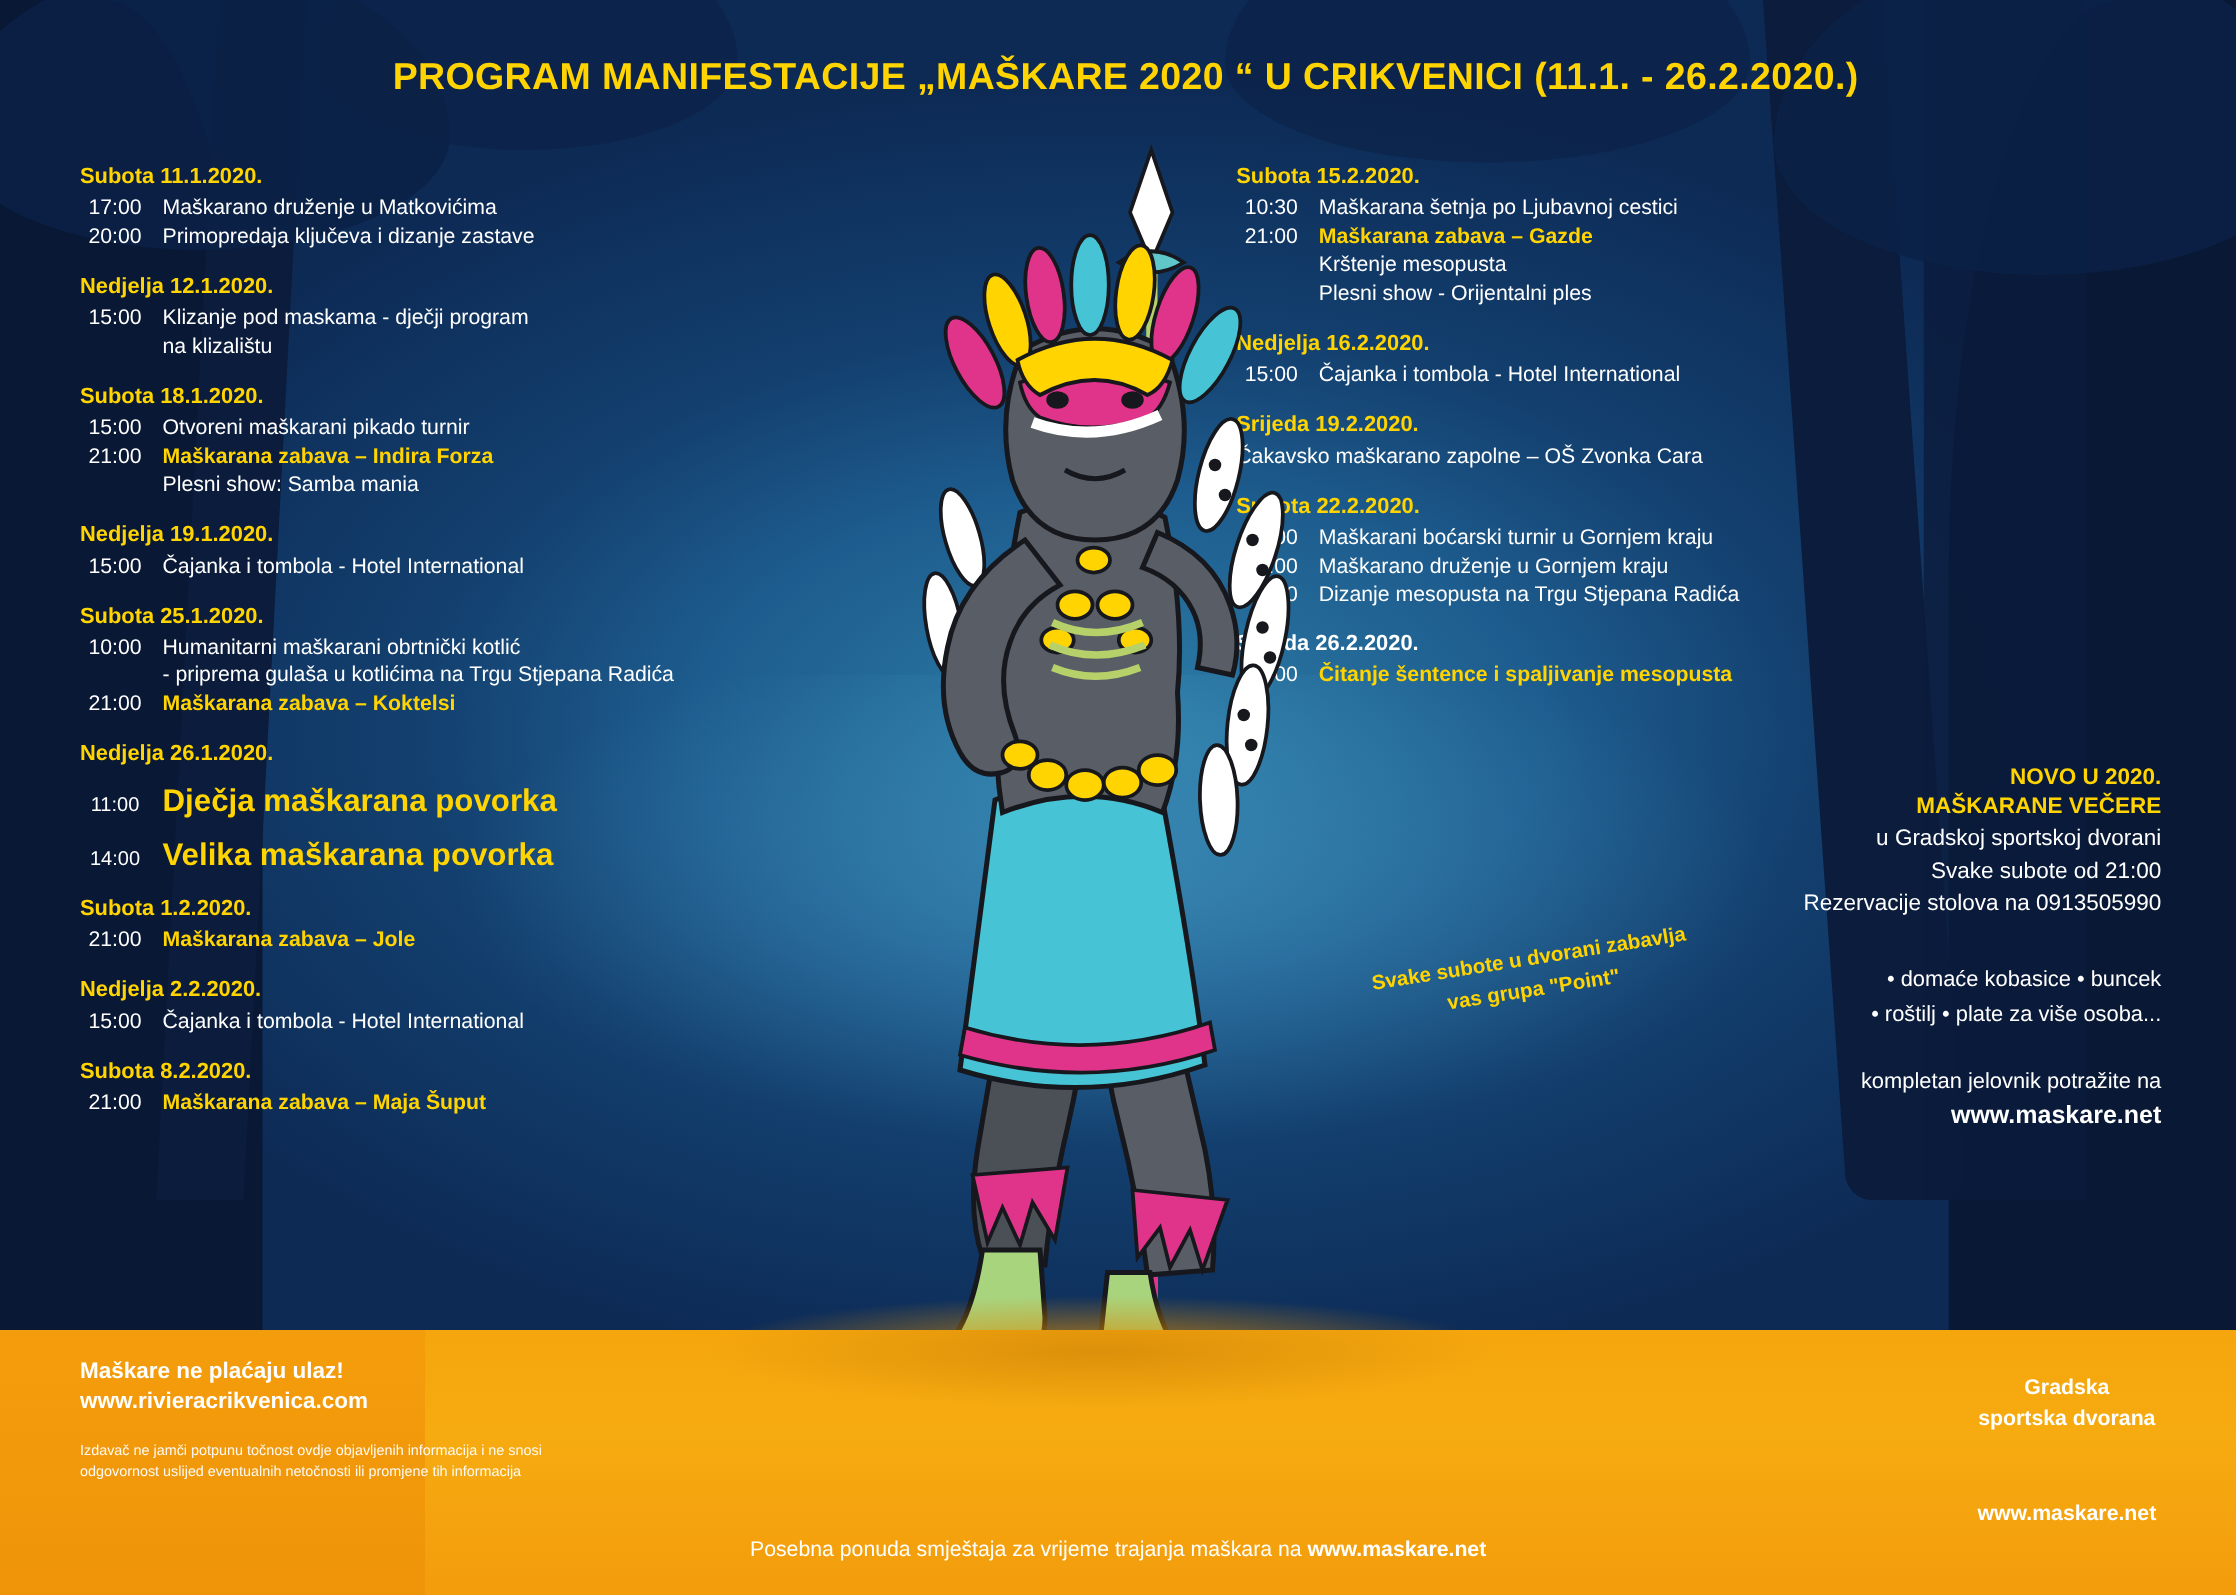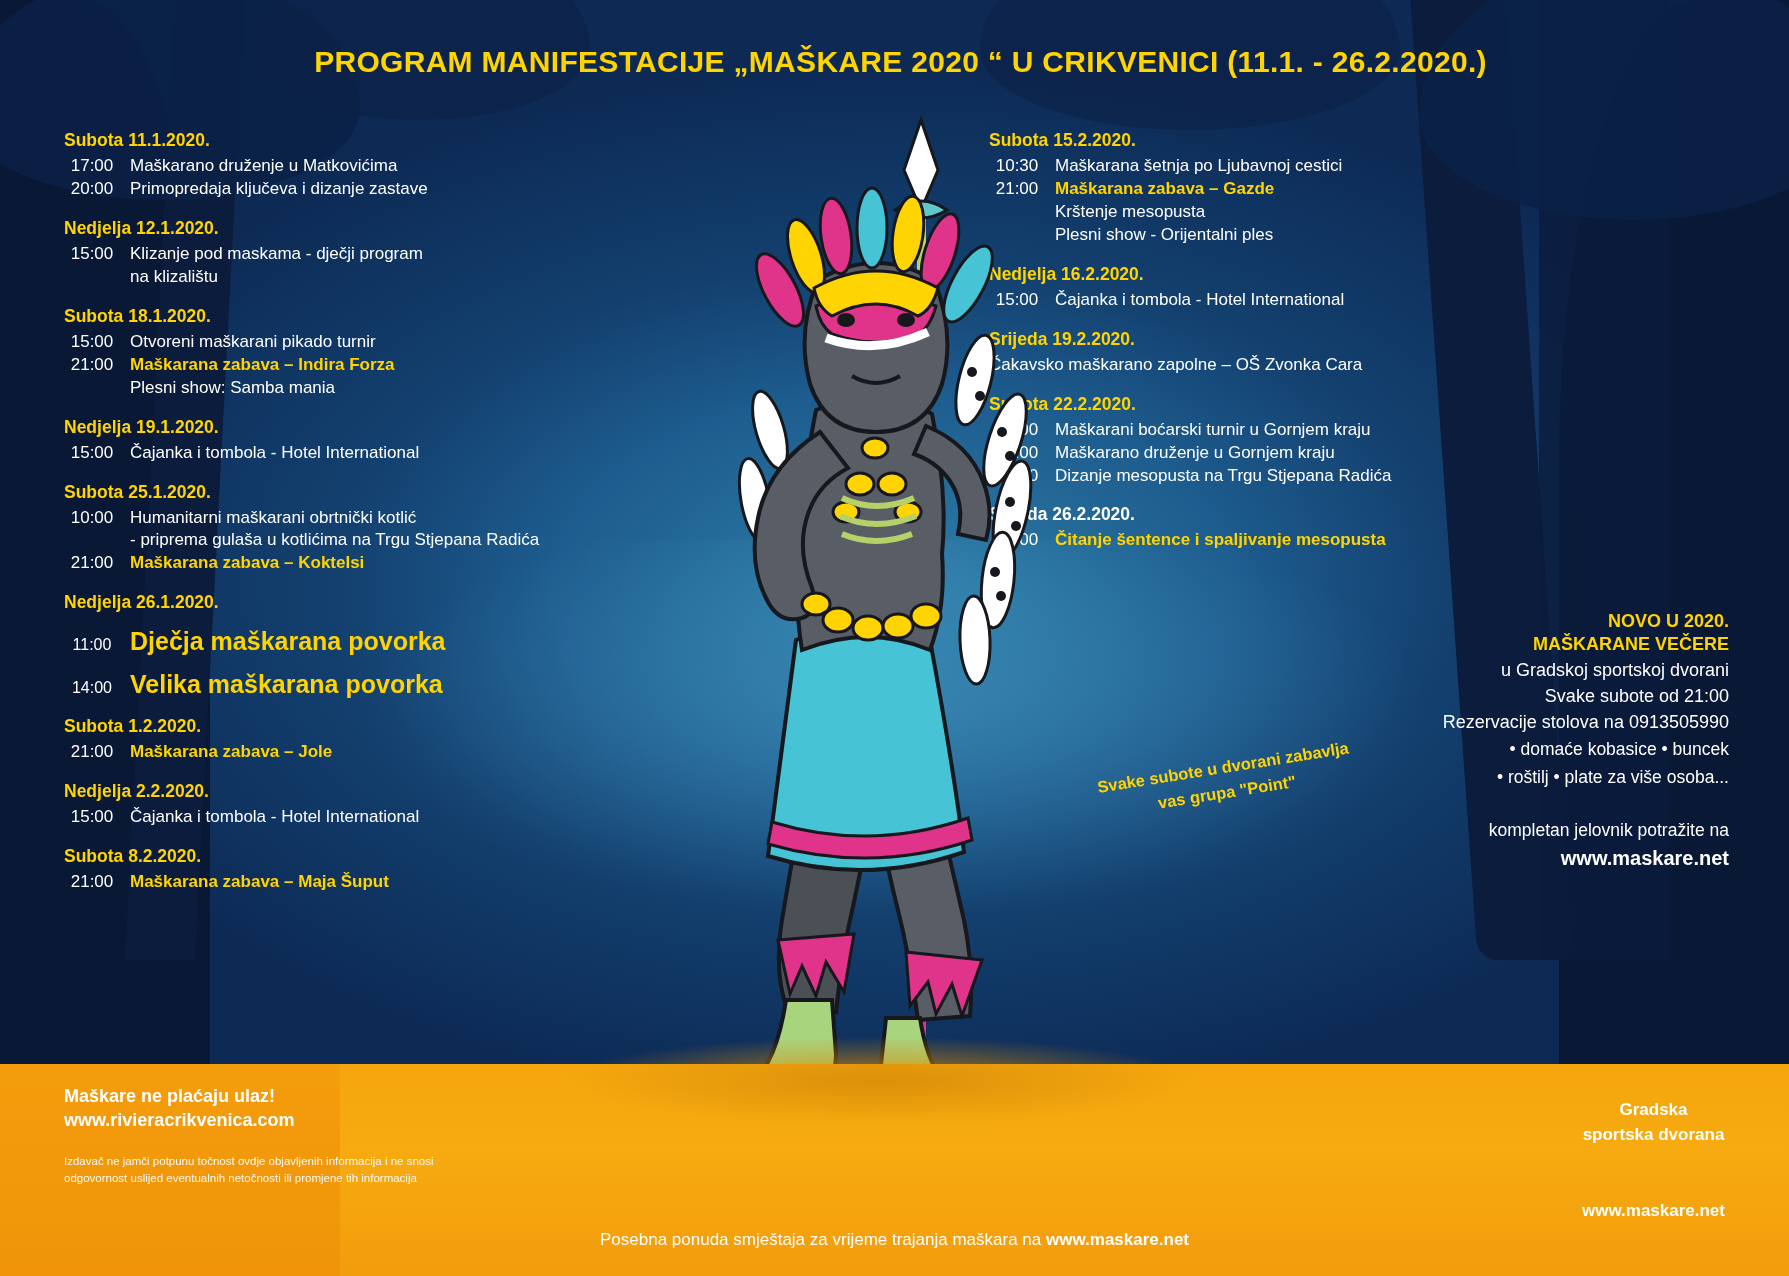--- a/index.html
+++ b/index.html
@@ -60,21 +60,21 @@
   .hl{color:#ffd400;font-weight:bold;}
   .big{font-size:25px;font-weight:bold;color:#ffd400;line-height:1.2;margin-top:13px;}
   .big .time{min-width:56px;font-size:16px;font-weight:normal;color:#ffffff;}
 
   
   .promo{
     position:absolute;right:60px;top:610px;width:420px;text-align:right;color:#ffffff;
   }
   .promo .y{color:#ffd400;font-weight:bold;font-size:18px;line-height:1.3;}
   .promo .w{font-size:18px;line-height:1.45;}
-  .promo .menu{font-size:17.5px;line-height:1.6;}
+  .promo .menu{margin-top:34px;font-size:17.5px;line-height:1.6;}
   .promo .site{margin-top:26px;font-size:17.5px;line-height:1.5;}
   .promo .site b{font-size:20px;}
 
   .tilt{
     position:absolute;left:1090px;top:755px;width:270px;
     transform:rotate(-9deg);
     color:#ffd400;font-size:16.5px;font-weight:bold;line-height:1.5;text-align:center;
   }
 
   

